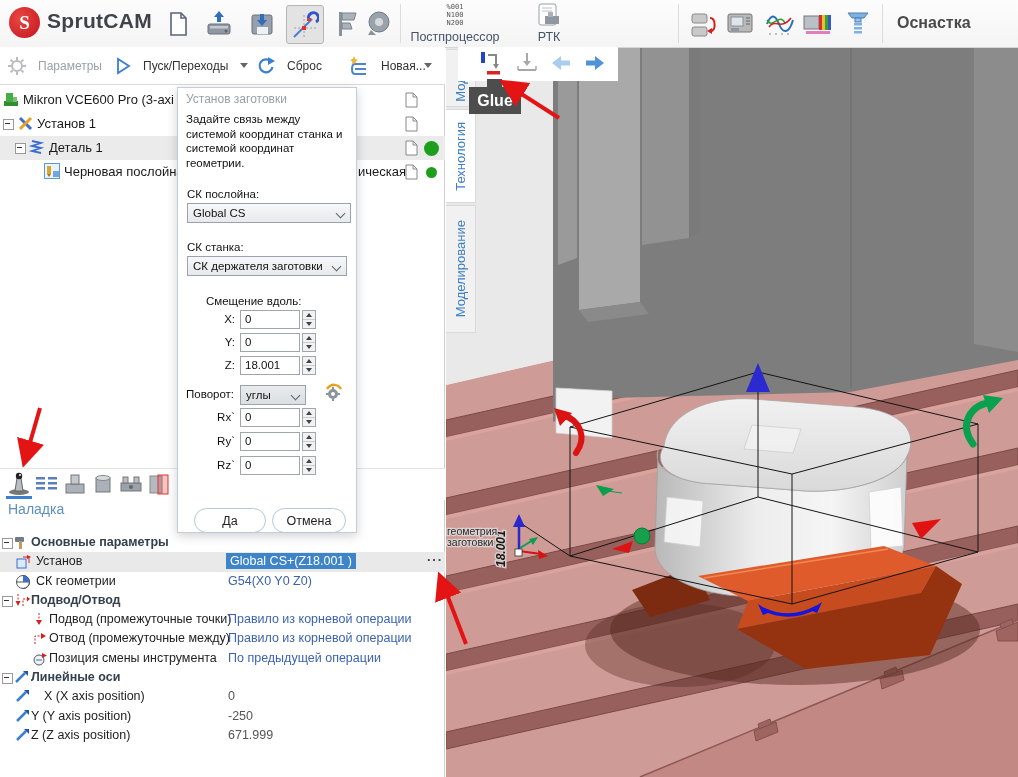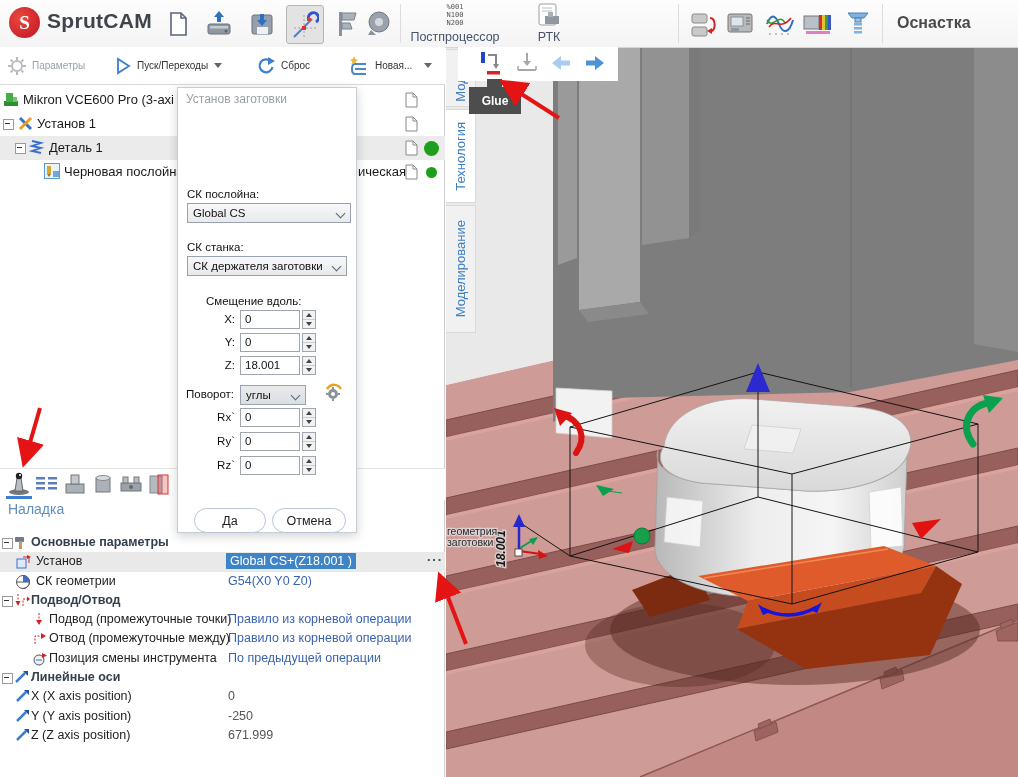--- a/index.html
+++ b/index.html
@@ -14,21 +14,21 @@
   .brand{position:absolute;left:47px;top:9px;font-size:21px;font-weight:bold;color:#3f444b;letter-spacing:.3px;}
   .tbtn{position:absolute;top:5px;width:36px;height:37px;display:flex;align-items:center;justify-content:center;border-radius:3px;}
   .tbtn.active{background:#e3e3e3;border:1px solid #b5b5b5;}
   .tsep{position:absolute;top:4px;width:1px;height:39px;background:#dcdcdc;}
   .tgroup{position:absolute;top:0;height:47px;display:flex;flex-direction:column;align-items:center;justify-content:space-between;padding:3px 0 3px 0;box-sizing:border-box;}
   .tglabel{font-size:12.5px;color:#46536b;white-space:nowrap;}
   .pp-ico{font-size:7px;line-height:8px;color:#555;text-align:left;font-family:"DejaVu Sans Mono",monospace;}
   .osn{position:absolute;left:897px;top:0;height:47px;line-height:45px;font-size:16px;font-weight:bold;color:#4a4a4a;}
   
   .ctlbar{position:absolute;left:0;top:47px;width:445px;height:37px;background:#fff;border-bottom:1px solid #dadada;z-index:5;}
-  .citem{position:absolute;top:0;height:37px;display:flex;align-items:center;gap:6px;font-size:10px;color:#333;}
+  .citem{position:absolute;top:0;height:37px;display:flex;align-items:center;gap:12px;font-size:12px;color:#333;}
   .citem.dis{color:#9aa2ac;}
   .caret{width:0;height:0;border-left:4px solid transparent;border-right:4px solid transparent;border-top:5px solid #666;}
   
   .lpanel{position:absolute;left:0;top:84px;width:445px;height:693px;background:#fff;border-right:1px solid #cfcfcf;box-sizing:border-box;z-index:4;}
   .trow{position:absolute;left:0;width:445px;height:24px;}
   .trow.selrow{background:#ebebeb;}
   .trow .lbl{position:absolute;top:4px;font-size:13px;color:#1a1a1a;white-space:nowrap;}
   .exp{position:absolute;top:7px;width:9px;height:9px;border:1px solid #9a9a9a;background:#fff;}
   .exp i{position:absolute;left:1px;top:3px;width:5px;height:1px;background:#333;}
   .tico{position:absolute;top:3px;}
@@ -79,21 +79,21 @@
   .spin{position:absolute;left:124px;width:14px;height:19px;border:1px solid #a0a6ae;box-sizing:border-box;background:#f1f2f3;}
   .spin .up,.spin .dn{position:absolute;left:0;width:12px;height:8px;display:flex;align-items:center;justify-content:center;}
   .spin .up{top:0;border-bottom:1px solid #c9ccd0;}
   .spin .dn{bottom:0;}
   .spin .up i{width:0;height:0;border-left:3px solid transparent;border-right:3px solid transparent;border-bottom:4px solid #444;}
   .spin .dn i{width:0;height:0;border-left:3px solid transparent;border-right:3px solid transparent;border-top:4px solid #444;}
   .dbtn{position:absolute;height:25px;border:1px solid #b9c6d8;border-radius:13px;background:#fff;
         font-size:12.5px;color:#222;display:flex;align-items:center;justify-content:center;box-sizing:border-box;}
   
   .gluetip{position:absolute;left:469px;top:87px;width:52px;height:27px;background:#4d4d4d;z-index:50;
-           display:flex;align-items:center;justify-content:center;color:#fff;font-weight:bold;font-size:12px;}
+           display:flex;align-items:center;justify-content:center;color:#fff;font-weight:bold;font-size:16px;}
   .gluetail{position:absolute;left:487px;top:79px;width:15px;height:9px;background:#4d4d4d;z-index:50;}
   .anno{position:absolute;left:0;top:0;z-index:60;pointer-events:none;}
 </style>
 </head>
 <body>
 
 <div class="app">
 
   <svg class="scene" width="572" height="730" viewBox="446 47 572 730">
     <defs>
@@ -574,21 +574,21 @@
           <line x1="2" y1="12" x2="11" y2="3" stroke="#3a7fd0" stroke-width="2.5"></line>
           <polygon points="9,1 14,1 14,6" fill="#2255aa"></polygon>
         </svg>
         <span class="pgl" style="left:31px">Линейные оси</span>
       </div>
       <div class="prow">
         <svg class="pic" style="left:15px" width="15" height="15">
           <line x1="2" y1="12" x2="11" y2="3" stroke="#3a7fd0" stroke-width="2.5"></line>
           <polygon points="9,1 14,1 14,6" fill="#2255aa"></polygon>
         </svg>
-        <span class="pl" style="left:31px">X (X axis position)</span>
+        <span class="pl" style="left:44px">X (X axis position)</span>
         <span class="pv gray">0</span>
       </div>
       <div class="prow">
         <svg class="pic" style="left:15px" width="15" height="15">
           <line x1="2" y1="12" x2="11" y2="3" stroke="#3a7fd0" stroke-width="2.5"></line>
           <polygon points="9,1 14,1 14,6" fill="#2255aa"></polygon>
         </svg>
         <span class="pl" style="left:31px">Y (Y axis position)</span>
         <span class="pv gray">-250</span>
       </div>
@@ -639,20 +639,21 @@
     </div>
     <div class="mbtn" style="left:124px;width:24px;height:26px">
       <svg width="20" height="14">
         <polygon points="20,7 11,0 11,4.5 2,4.5 2,9.5 11,9.5 11,14" fill="#4f93d6"></polygon>
       </svg>
     </div>
   </div>
 
   <div class="dlg">
     <div class="dlg-title">Установ заготовки</div>
+    <div class="dlg-desc">Задайте связь между системой координат станка и системой координат геометрии.</div>
 
     <div class="dl" style="left:9px;top:100px">СК послойна:</div>
     <div class="sel" style="left:9px;top:115px;width:164px">
       <span>Global CS</span>
       <span class="chev"></span>
     </div>
 
     <div class="dl" style="left:9px;top:153px">СК станка:</div>
     <div class="sel" style="left:9px;top:168px;width:160px">
       <span>СК держателя заготовки</span>

